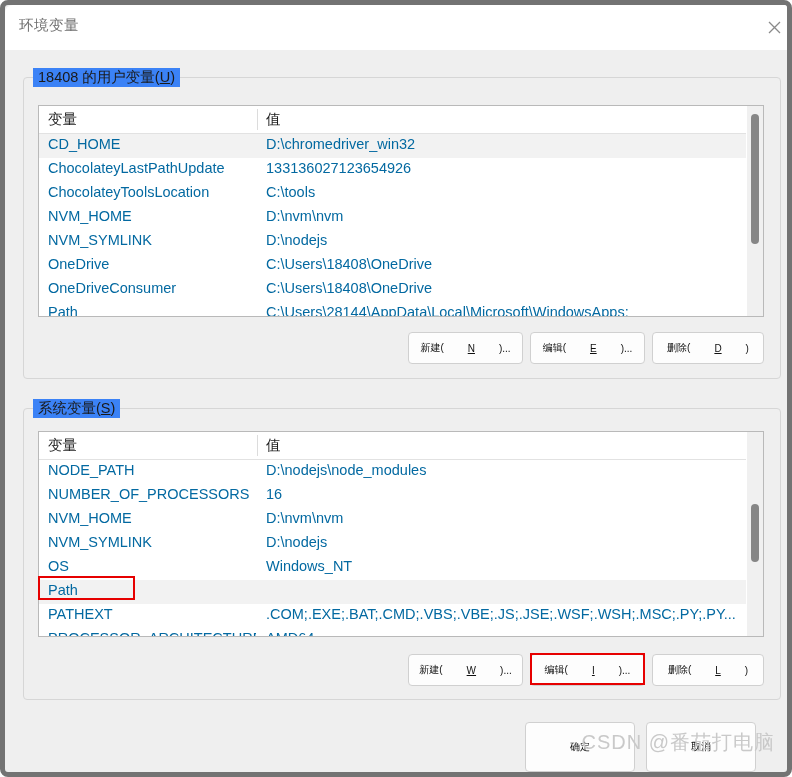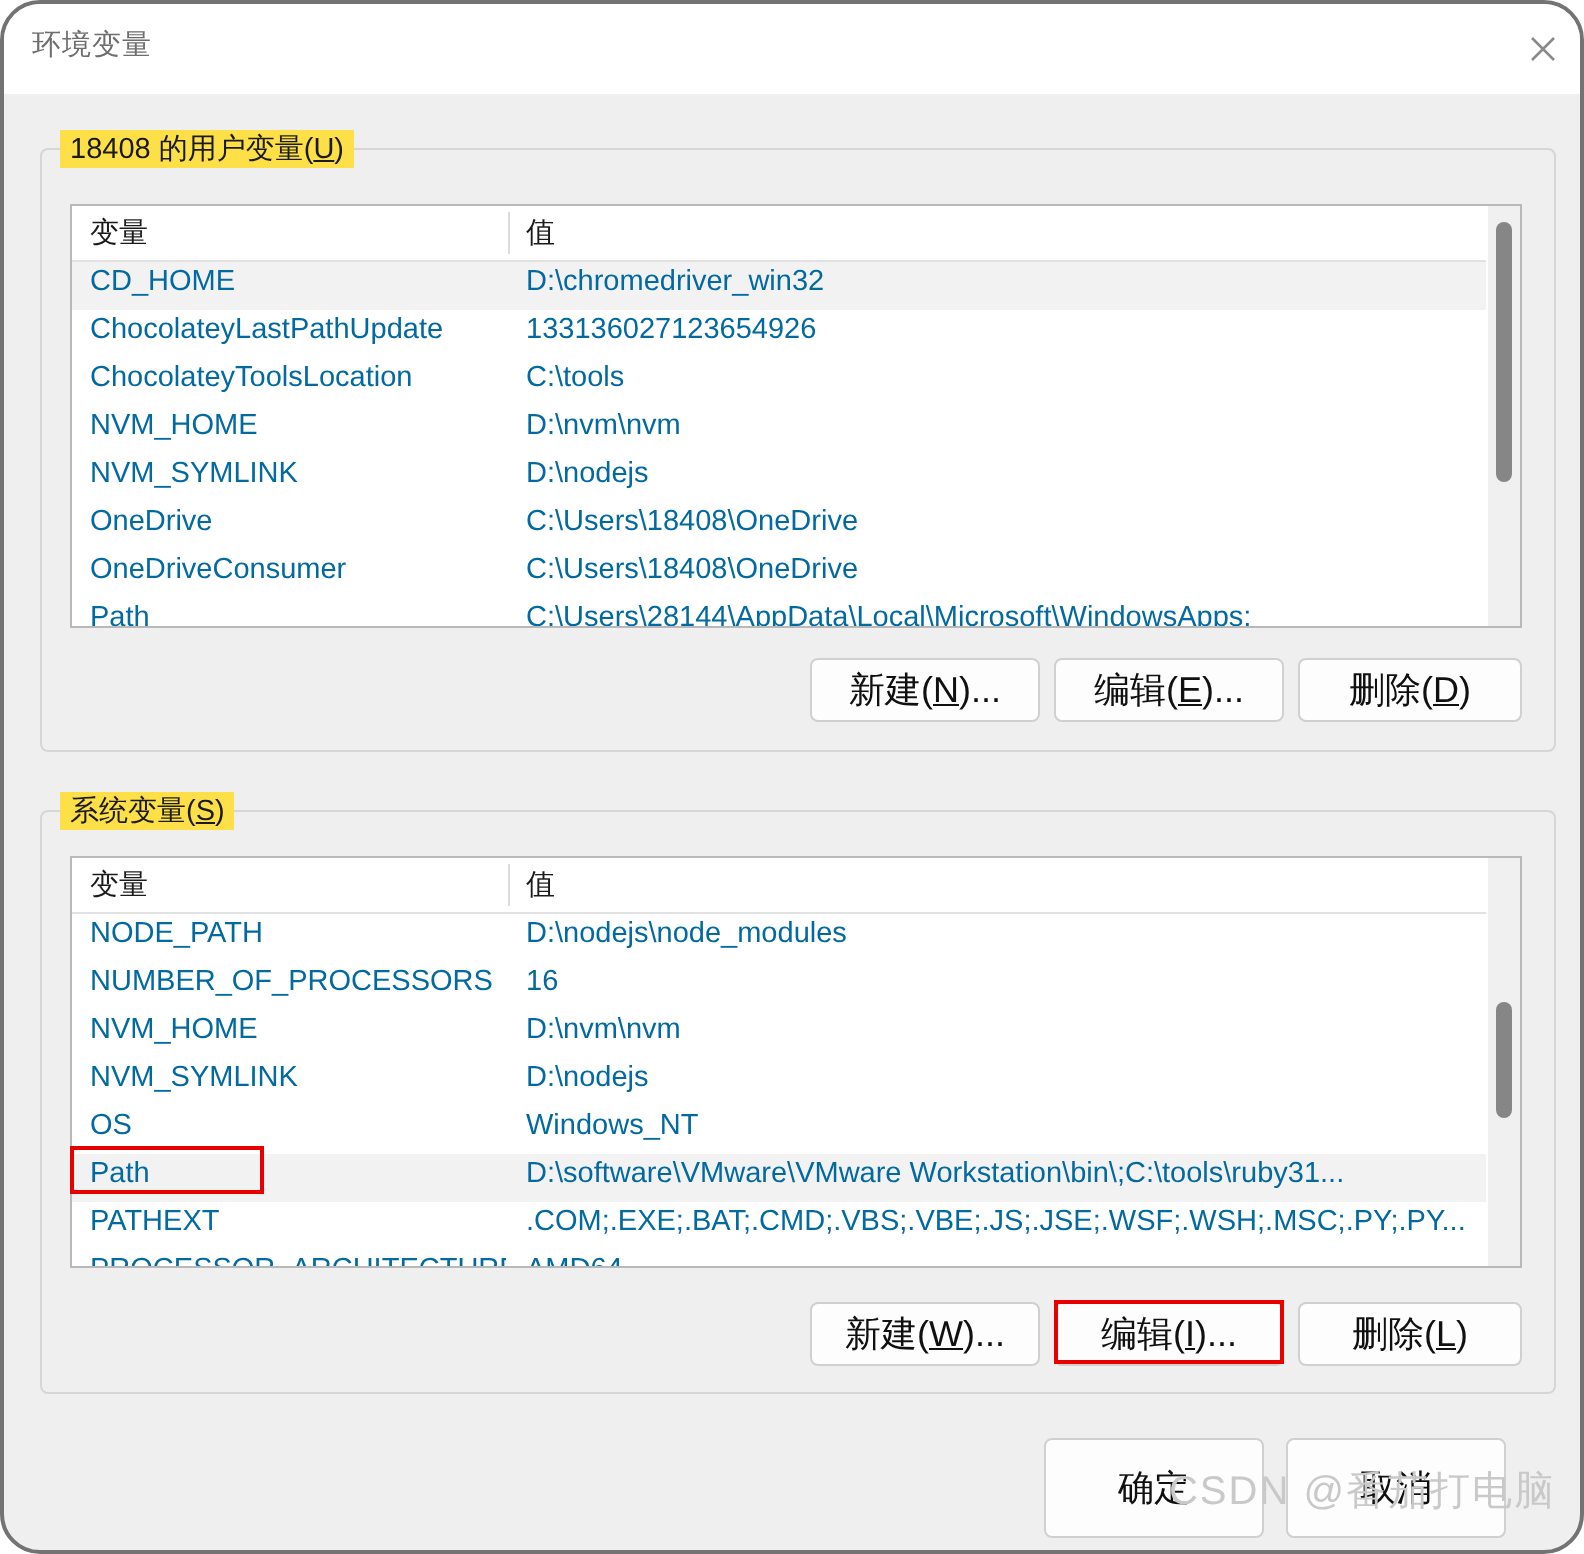--- a/index.html
+++ b/index.html
@@ -13,22 +13,22 @@
     font-family: "Liberation Sans", "DejaVu Sans", sans-serif;
     -webkit-font-smoothing: antialiased;
   }
 
   #dialog {
     position: relative;
     width: 792px;
     height: 777px;
     background: #efefef;
     box-sizing: border-box;
-    border: 2px solid #737373;
-    border-radius: 20px;
+    border: 5px solid #737373;
+    border-radius: 8px;
     overflow: hidden;
   }
 
   
   #titlebar {
     position: absolute;
     left: 0; top: 0;
     width: 792px;
     height: 45px;
     background: #ffffff;
@@ -59,21 +59,21 @@
     position: absolute;
     border: 1px solid #d6d6d6;
     border-radius: 4px;
     background: transparent;
   }
   .group-legend {
     position: absolute;
     top: -10px;
     left: 9px;
     padding: 0 5px;
-    background: #fde047;
+    background: #3b82f6;
     font-size: 14.5px;
     color: #1a1a1a;
     white-space: nowrap;
   }
   .ul { text-decoration: underline; }
 
   
   .listview {
     position: absolute;
     background: #ffffff;
@@ -143,28 +143,29 @@
   }
 
   
   .btn {
     position: absolute;
     height: 32px;
     background: #fdfdfd;
     border: 1px solid #d0d0d0;
     border-radius: 4px;
     font-family: "Liberation Sans", "DejaVu Sans", sans-serif;
-    font-size: 18px;
+    font-size: 10px;
     color: #101010;
     display: flex;
     align-items: center;
     justify-content: center;
     box-sizing: border-box;
     cursor: default;
     padding: 0;
+    gap: 24px;
   }
   .btn.primary-row { height: 50px; }
 
   
   .annot-red {
     position: absolute;
     border: 2px solid #e60000;
     box-sizing: border-box;
     pointer-events: none;
   }
@@ -289,21 +290,20 @@
       <div class="lv-row">
         <div class="cell c-name">NVM_SYMLINK</div>
         <div class="cell c-value">D:\nodejs</div>
       </div>
       <div class="lv-row">
         <div class="cell c-name">OS</div>
         <div class="cell c-value">Windows_NT</div>
       </div>
       <div class="lv-row alt">
         <div class="cell c-name">Path</div>
-        <div class="cell c-value">D:\software\VMware\VMware Workstation\bin\;C:\tools\ruby31...</div>
       </div>
       <div class="lv-row">
         <div class="cell c-name">PATHEXT</div>
         <div class="cell c-value">.COM;.EXE;.BAT;.CMD;.VBS;.VBE;.JS;.JSE;.WSF;.WSH;.MSC;.PY;.PY...</div>
       </div>
       <div class="lv-row">
         <div class="cell c-name">PROCESSOR_ARCHITECTURE</div>
         <div class="cell c-value">AMD64</div>
       </div>
     </div>

